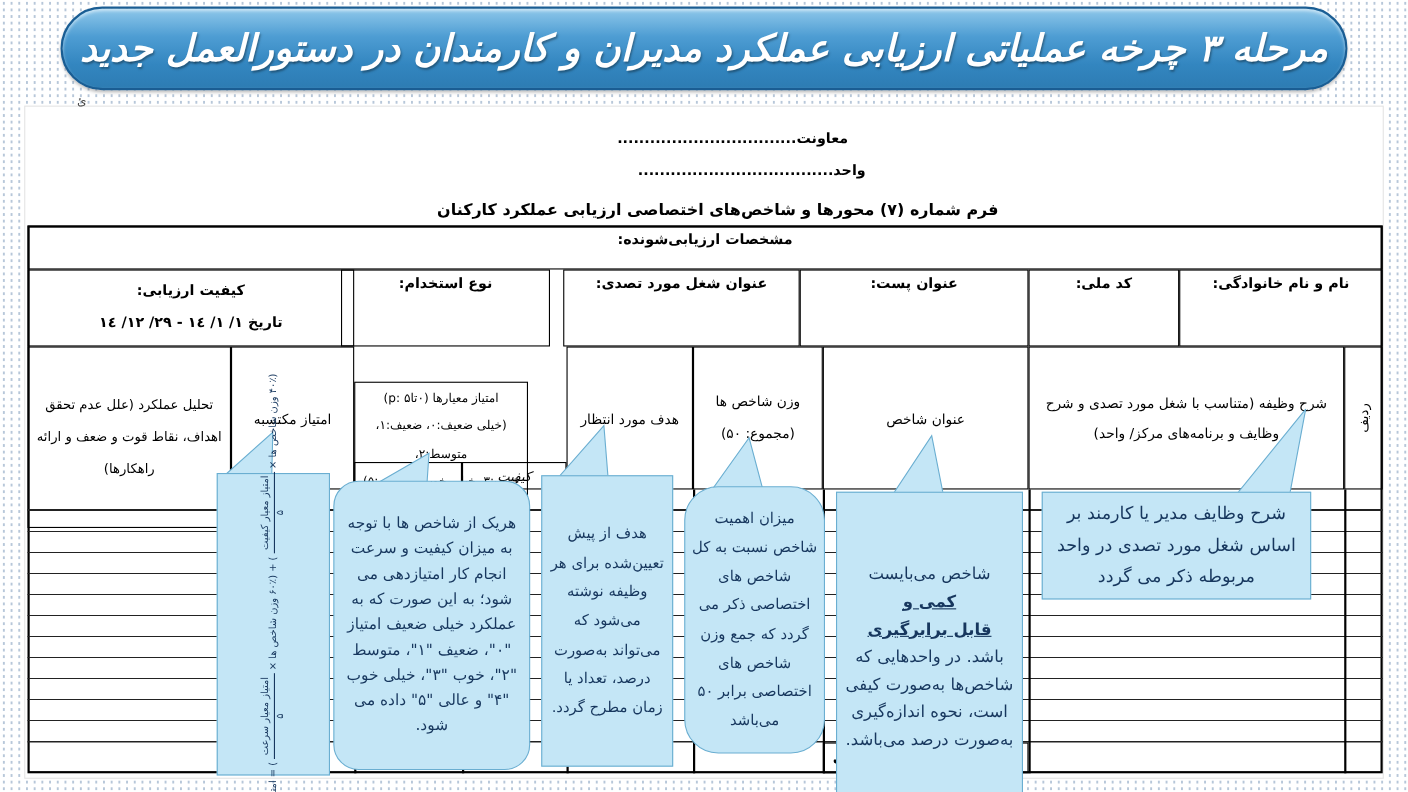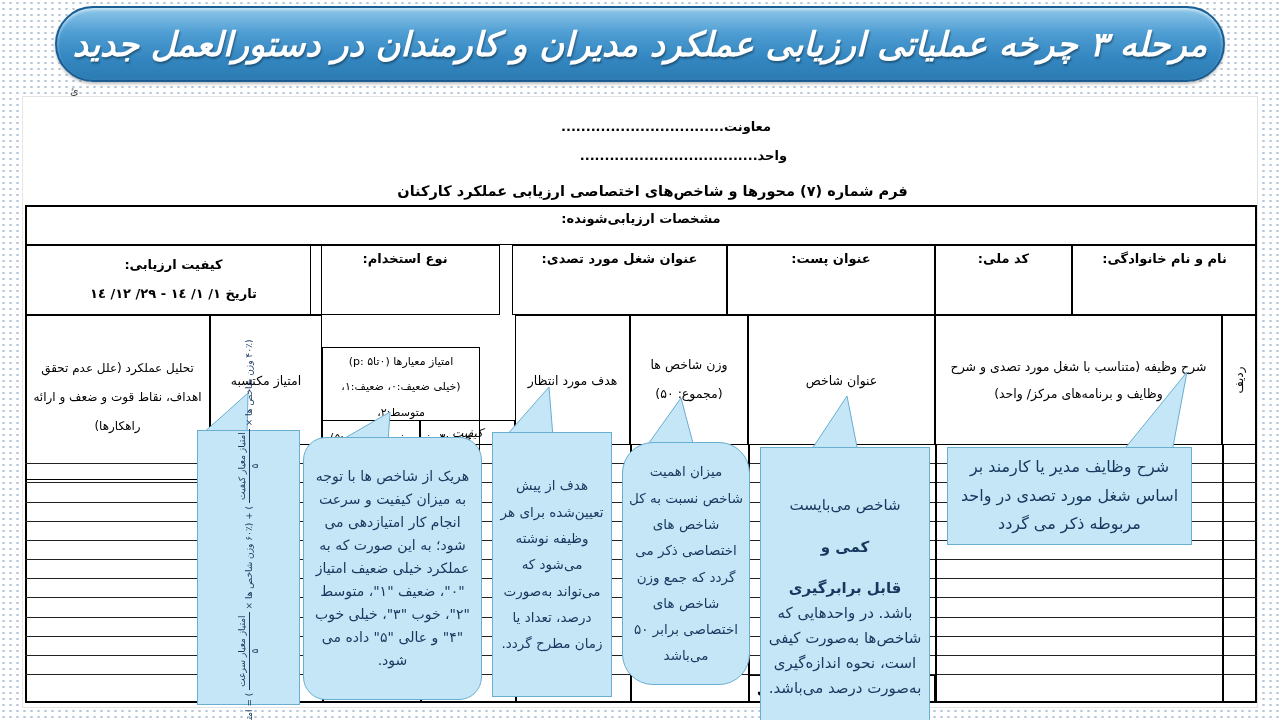--- a/index.html
+++ b/index.html
@@ -62,21 +62,21 @@
   
   #pointers{position:absolute;left:0;top:0;z-index:4;pointer-events:none;}
   .callout{
     position:absolute;z-index:5;box-sizing:border-box;
     background:#c4e6f6;border:1px solid #6aaed1;color:#17375e;
     direction:rtl;text-align:center;display:flex;flex-direction:column;justify-content:center;
     padding:4px 6px;
   }
   #co1{left:947px;top:447px;width:245px;height:98px;font-size:16px;line-height:1.8;}
   #co2{left:760px;top:447px;width:170px;height:301px;font-size:15px;line-height:1.68;}
-  #co2 .em{display:block;font-weight:bold;margin-top:16px;}
+  #co2 .em{display:block;font-weight:bold;text-decoration:underline;}
   #co3{left:622px;top:442px;width:128px;height:243px;font-size:13.5px;line-height:1.95;border-radius:31px;}
   #co4{left:492px;top:432px;width:120px;height:265px;font-size:13.5px;line-height:1.95;}
   #co5{left:303px;top:437px;width:179px;height:263px;font-size:14px;line-height:1.65;border-radius:23px;}
   #co6{left:197px;top:430px;width:103px;height:275px;padding:0;}
   #formula{
     position:absolute;left:50%;top:50%;width:262px;height:92px;
     transform:translate(-50%,-50%) rotate(-90deg);
     display:flex;direction:rtl;align-items:center;justify-content:center;gap:3px;
     font-size:9px;color:#17375e;white-space:nowrap;
   }

